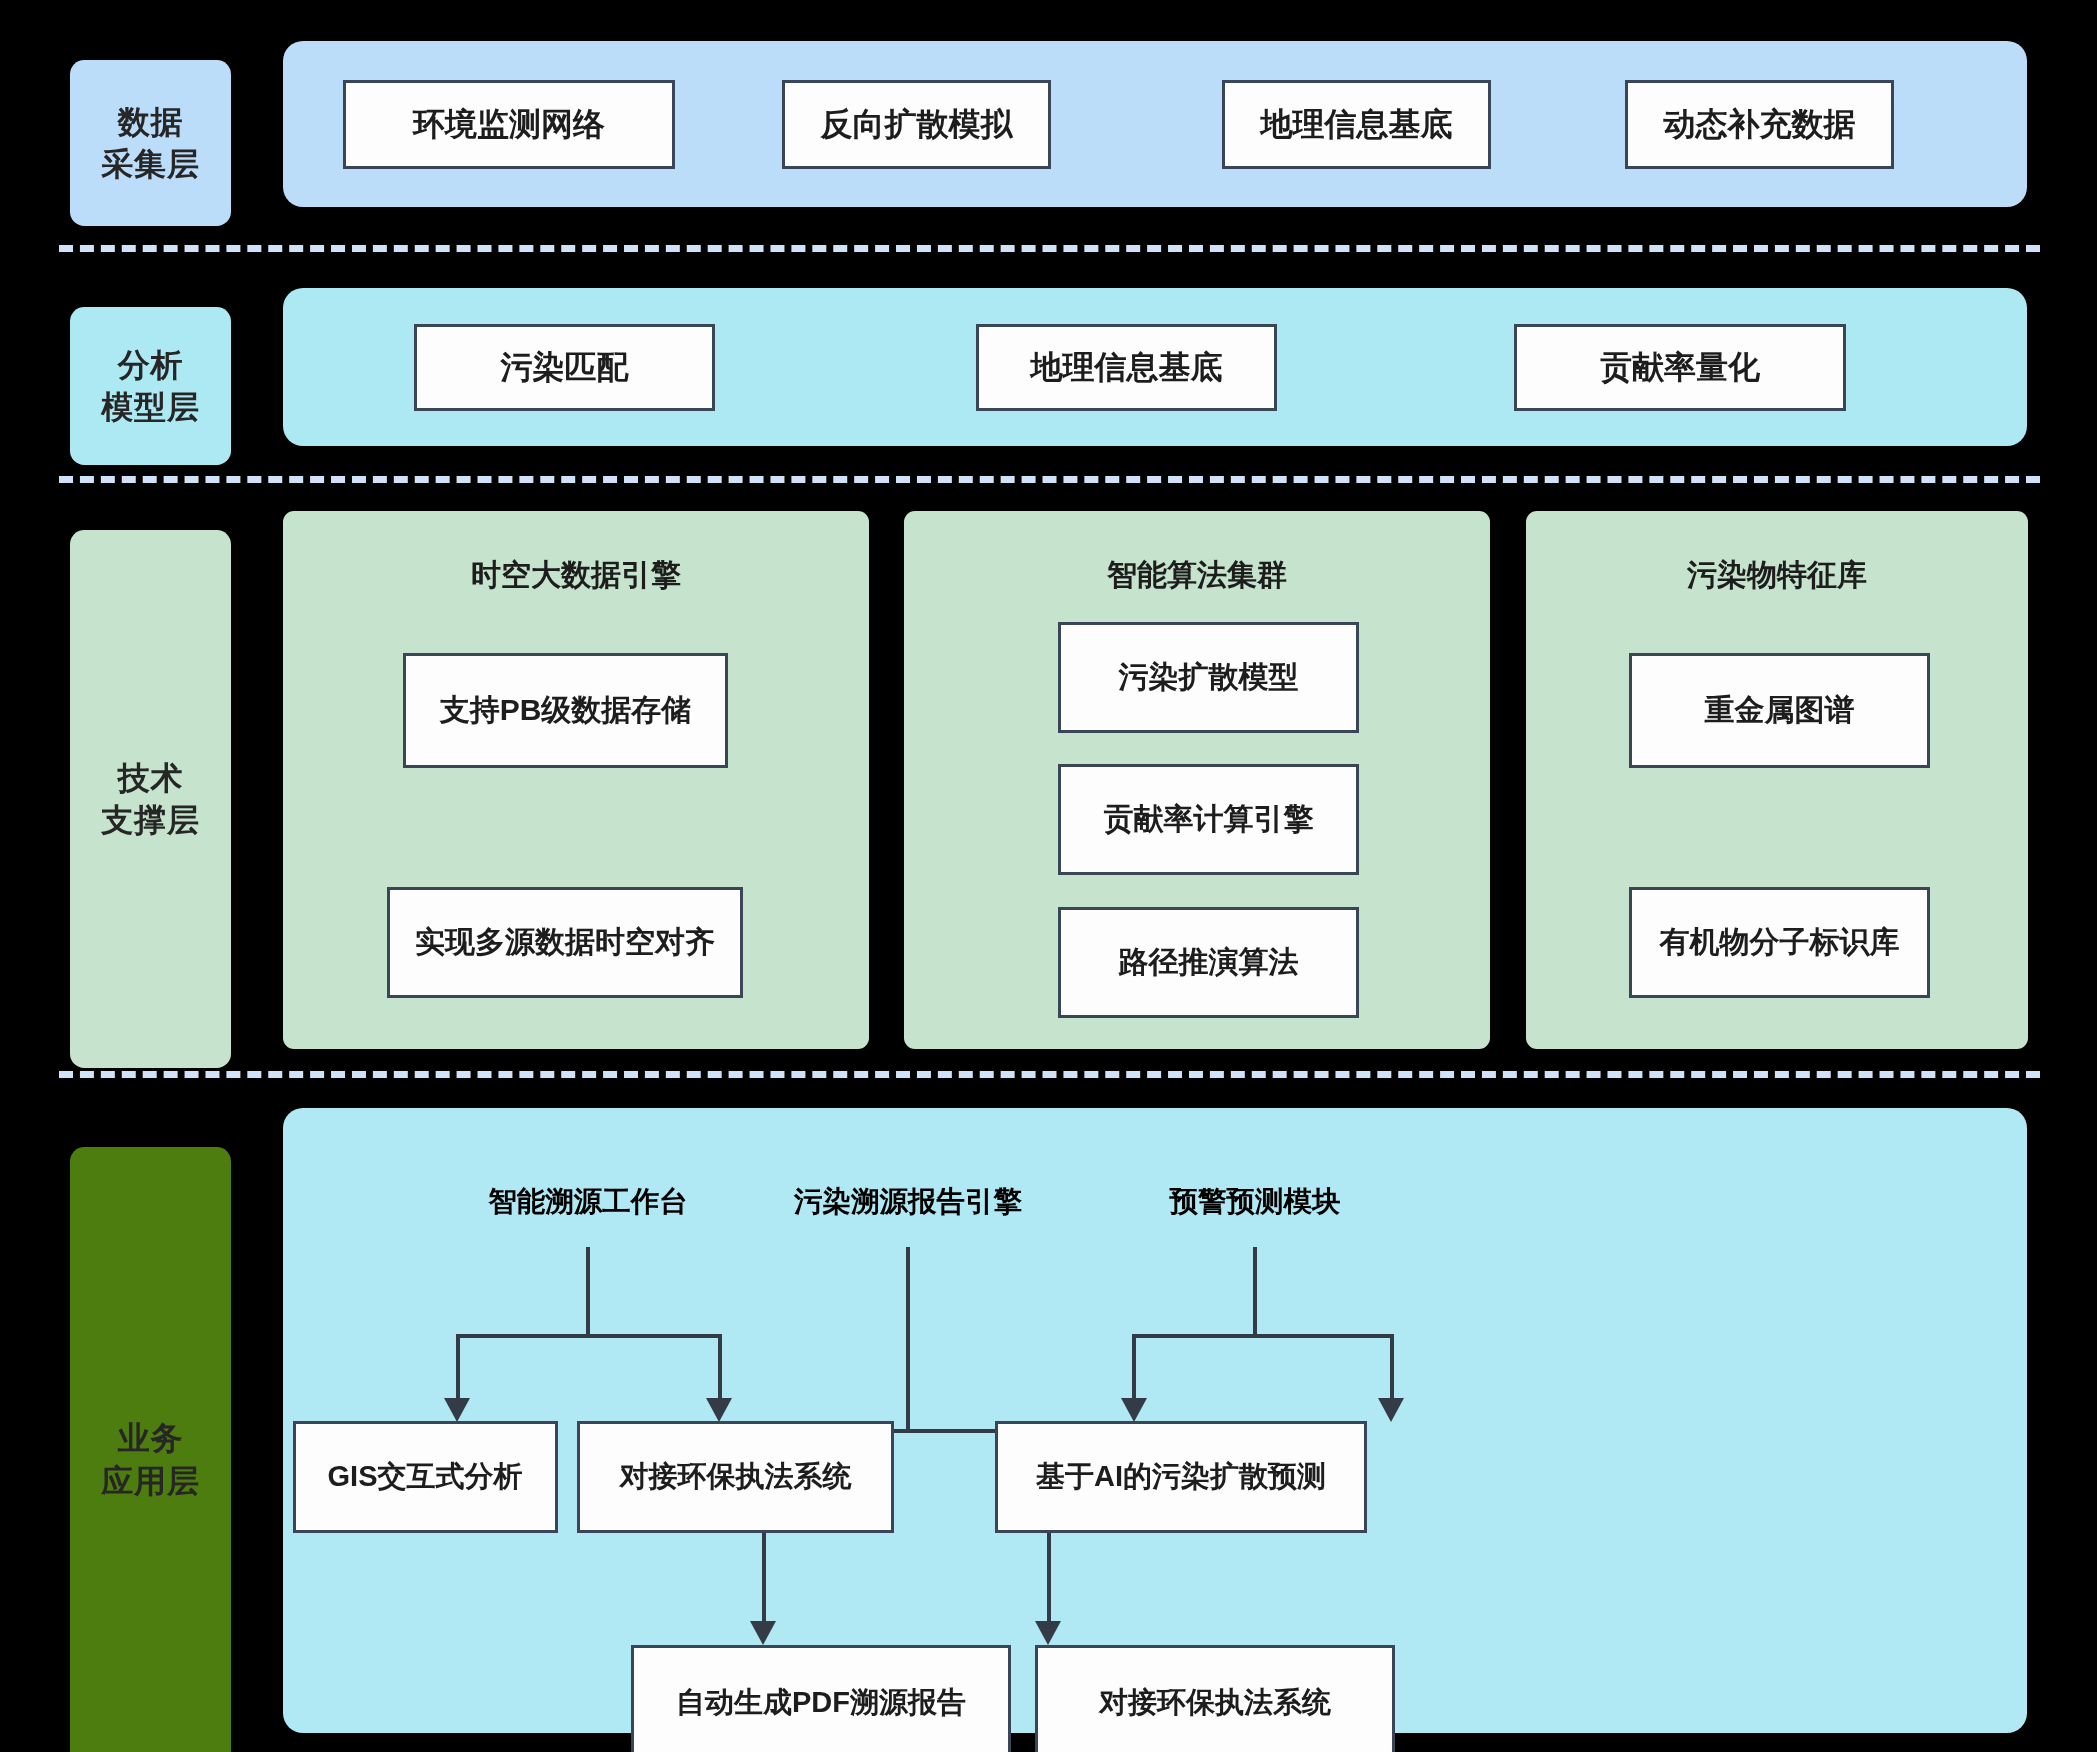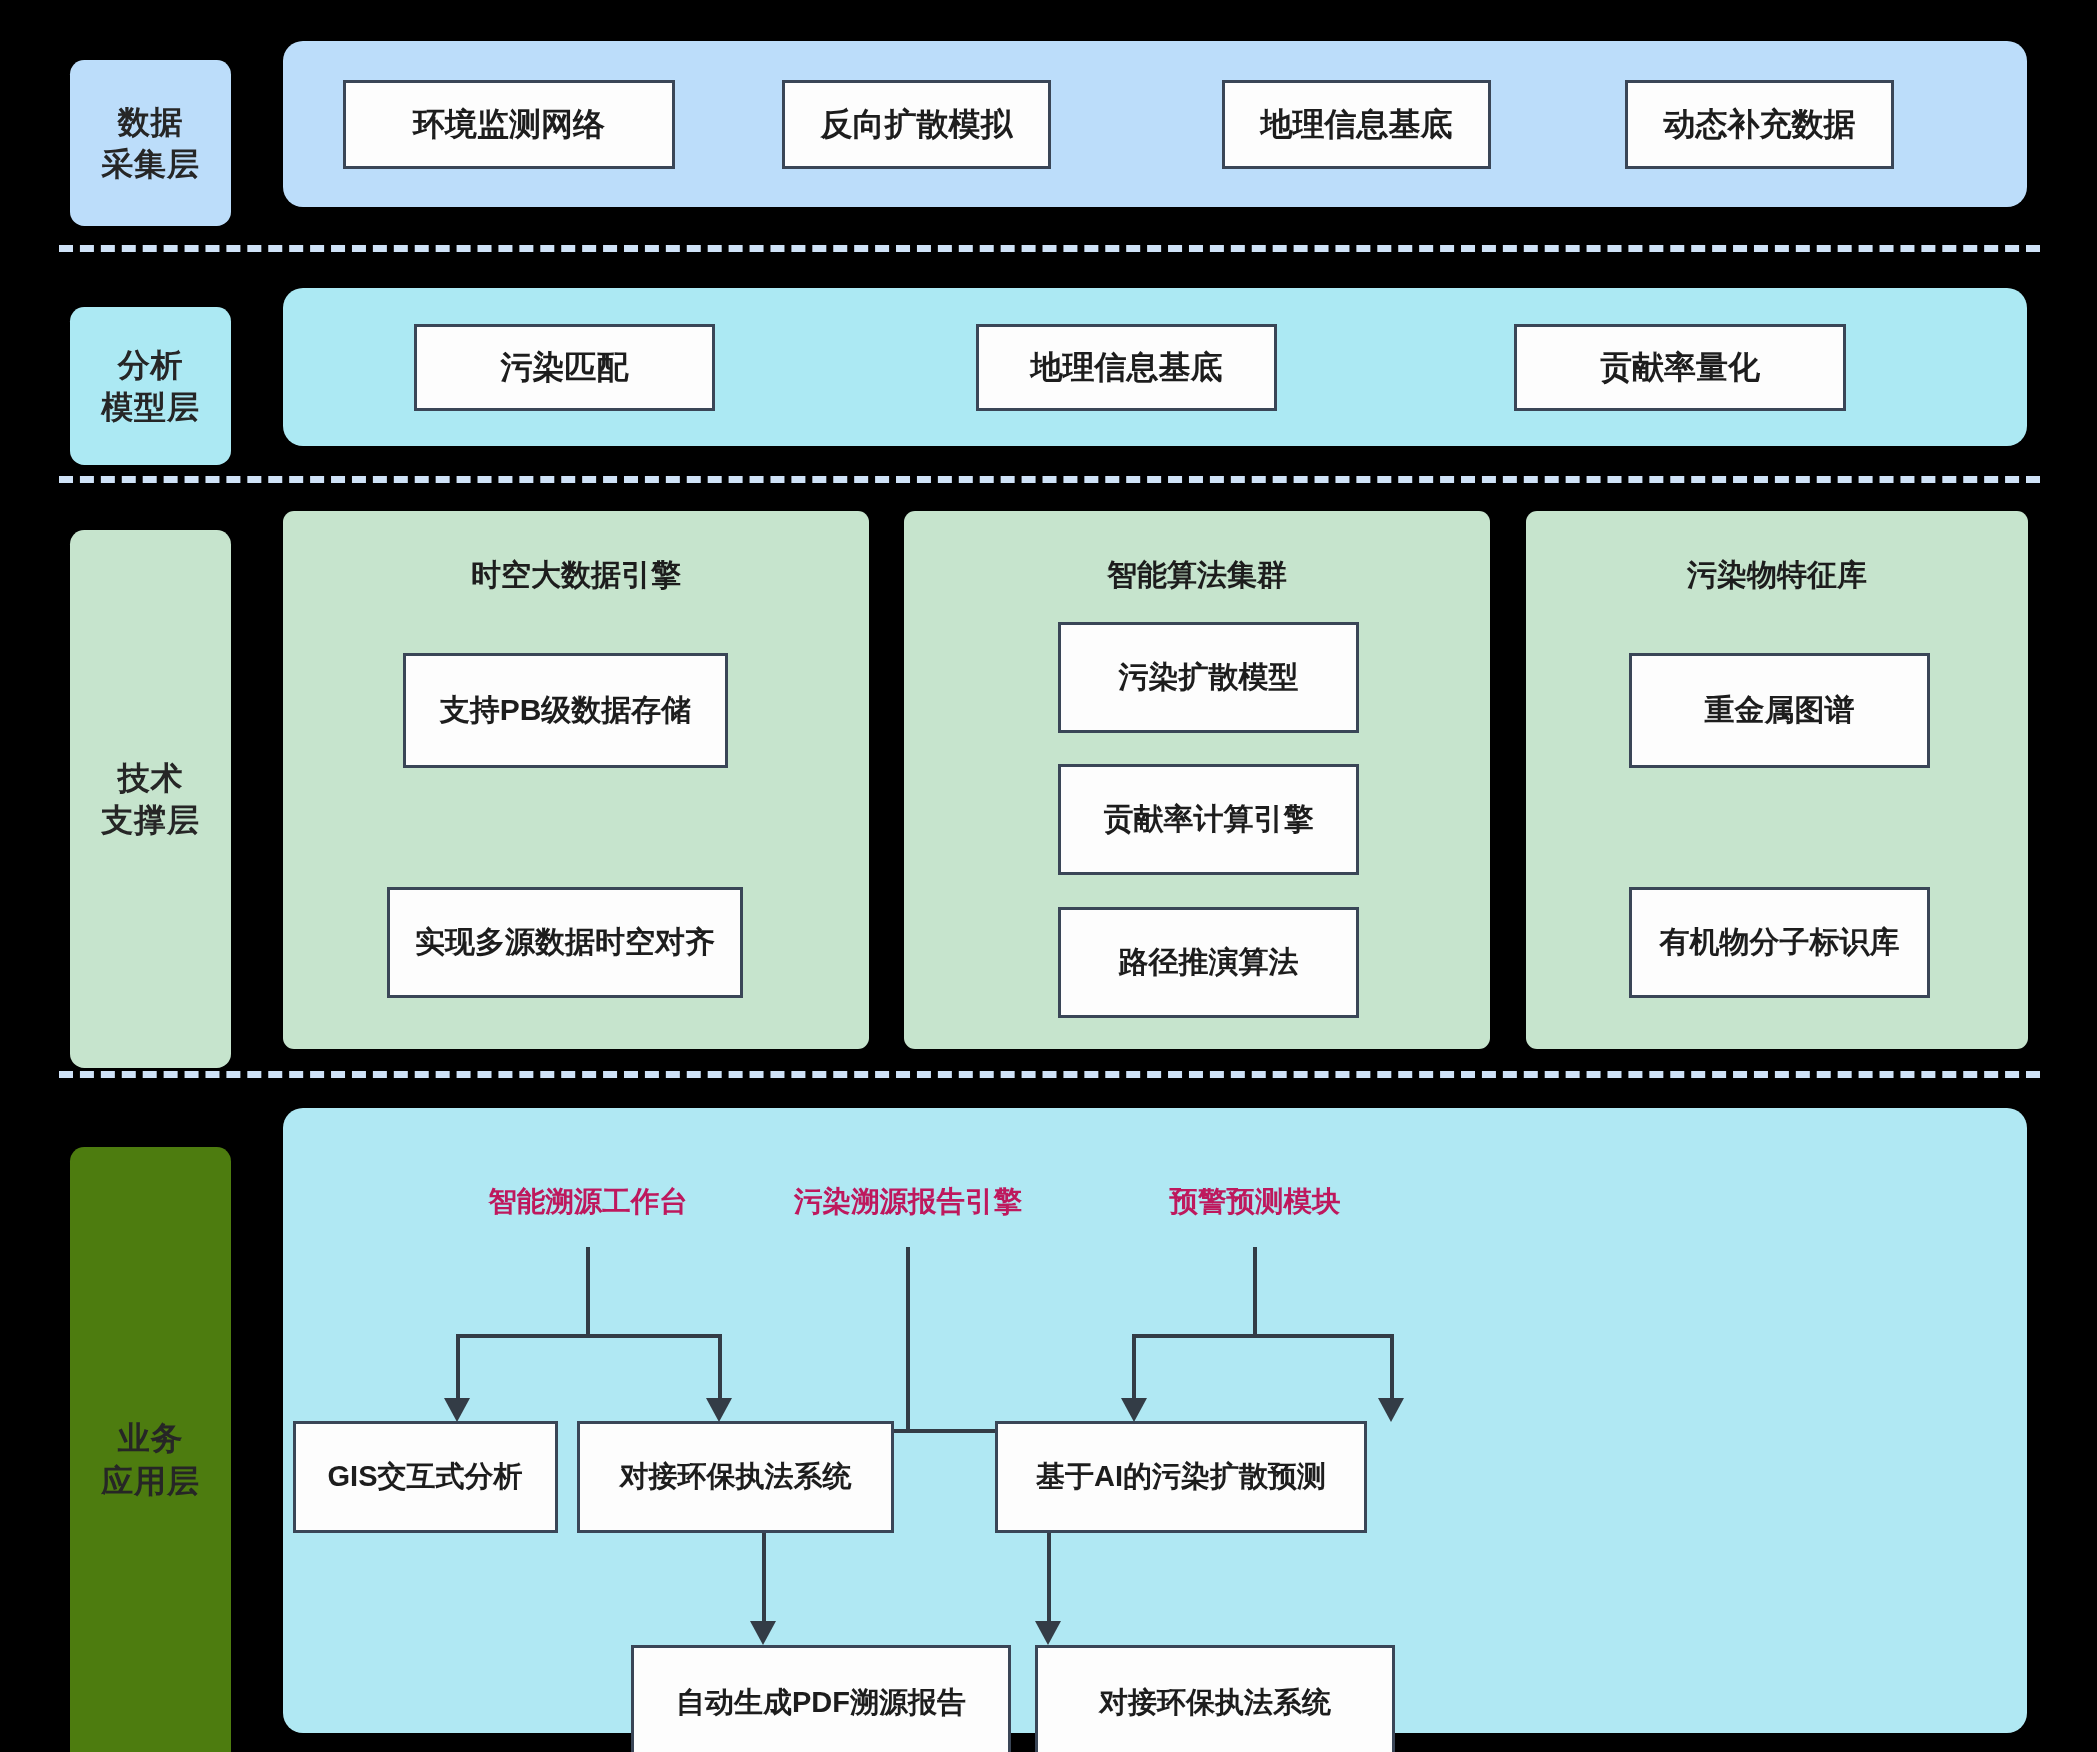--- a/index.html
+++ b/index.html
@@ -47,21 +47,21 @@
     position:absolute;background:#c6e4cd;border-radius:11px;
   }
   .group-title{
     position:absolute;left:0;right:0;text-align:center;
     font-size:30px;font-weight:700;color:#1d1d1d;
   }
 
   
   .biz-title{
     position:absolute;text-align:center;
-    font-size:28.5px;font-weight:700;color:#be185d;
+    font-size:28.5px;font-weight:700;color:#000000;
     transform:translateX(-50%);white-space:nowrap;
   }
 
   
   .vline{position:absolute;width:4px;background:#333c46;}
   .hline{position:absolute;height:4px;background:#333c46;}
   .arrow{
     position:absolute;width:0;height:0;
     border-left:13.5px solid transparent;
     border-right:13.5px solid transparent;

